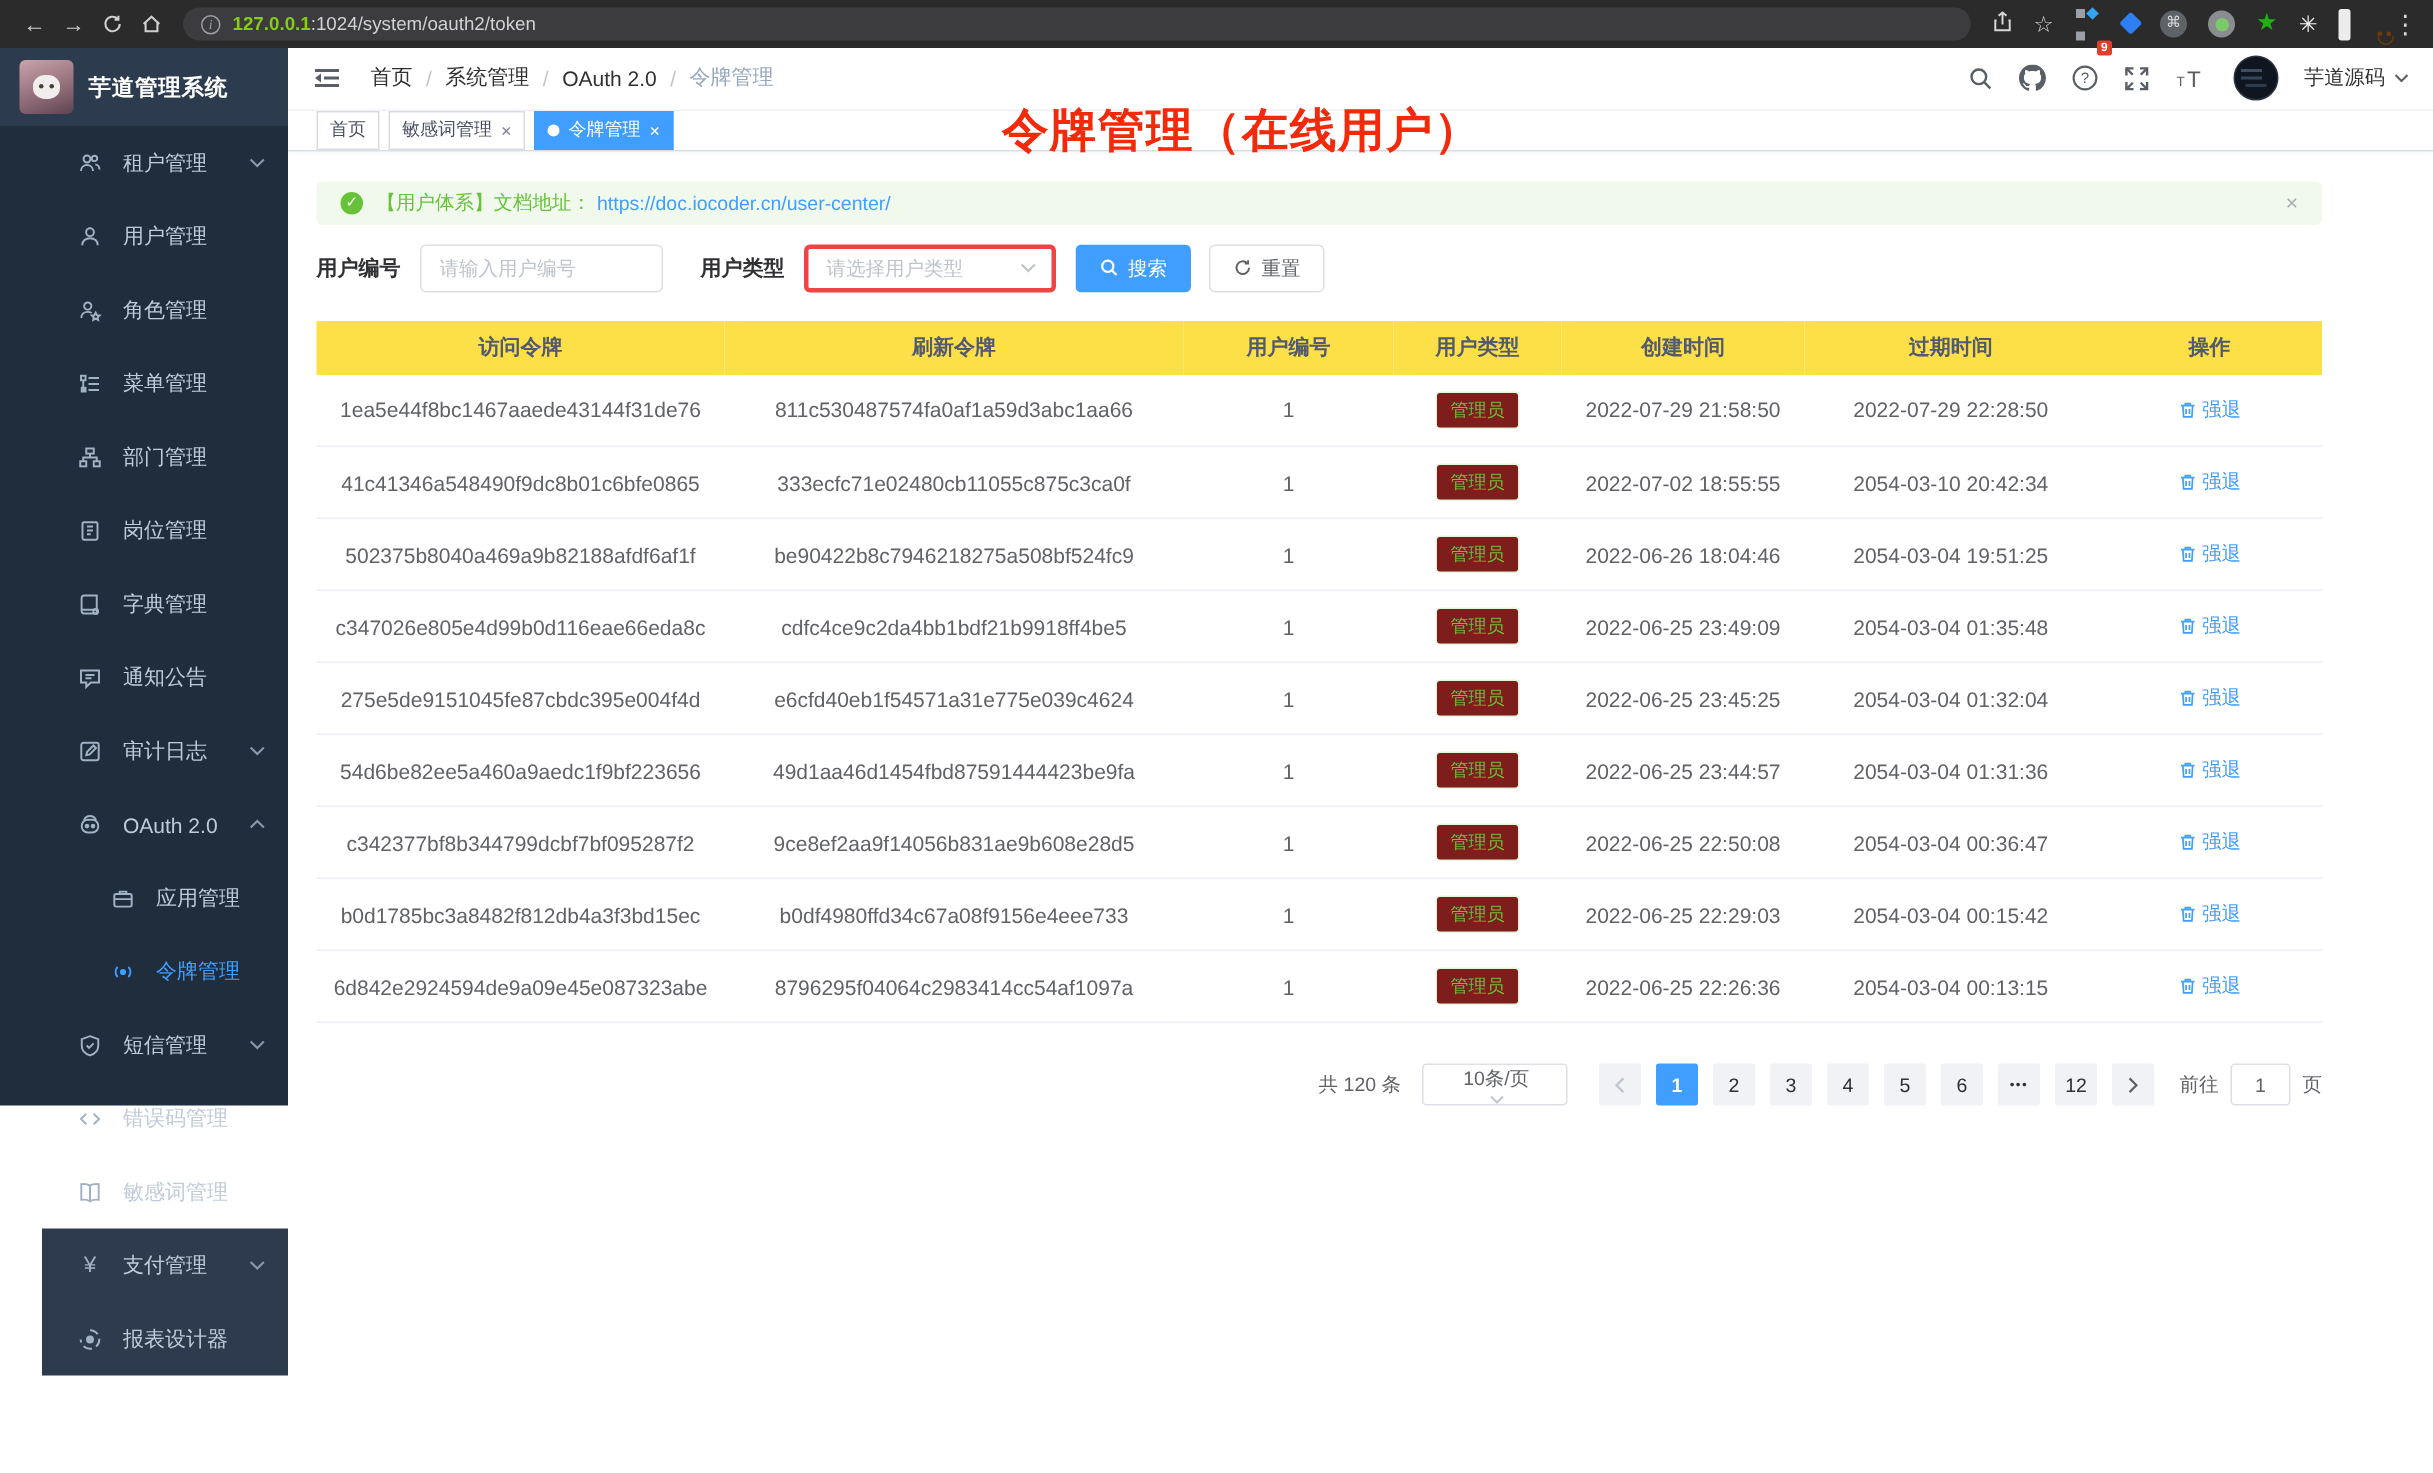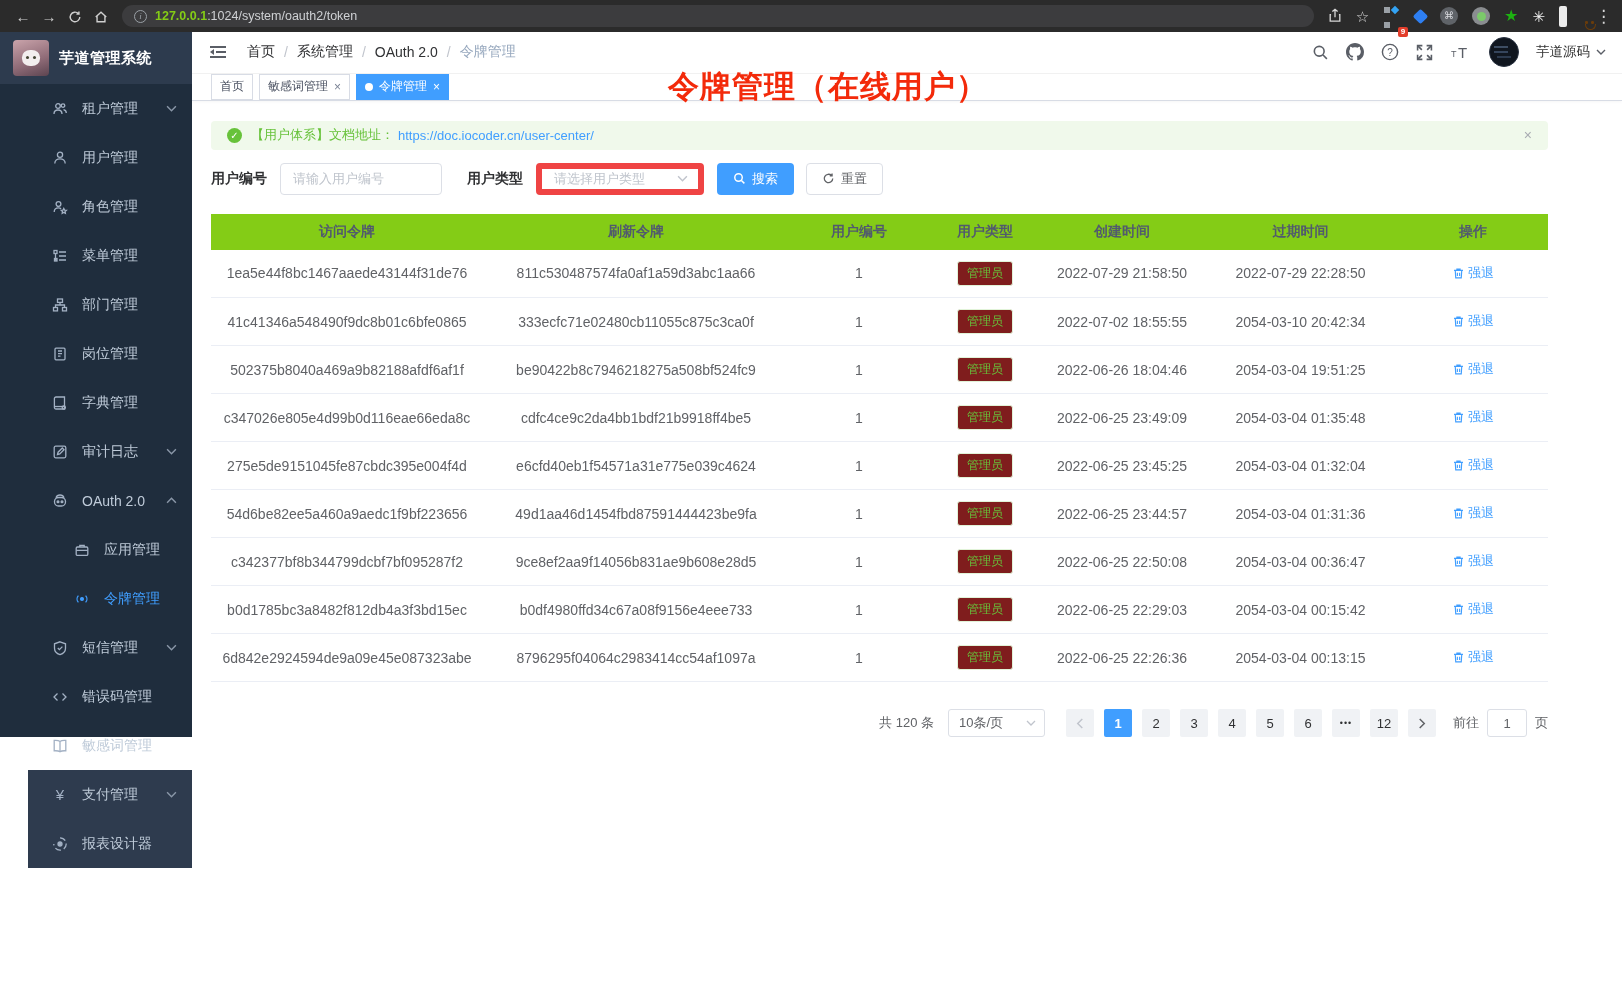--- a/index.html
+++ b/index.html
@@ -77,37 +77,37 @@
   .content { padding:20px 74px 0 19px; }
   .alert { height:29px; background:#f0f9eb; border-radius:4px; display:flex; align-items:center; padding:0 16px; font-size:13px; color:#67c23a; }
   .alert .chk { width:15px; height:15px; border-radius:50%; background:#67c23a; color:#fff; font-size:10px; display:flex; align-items:center; justify-content:center; margin-right:9px; flex-shrink:0; }
   .alert a { color:#409eff; text-decoration:none; margin-left:4px; }
   .alert .close { margin-left:auto; color:#a8abb2; font-size:14px; cursor:pointer; }
 
   .filters { margin-top:13px; display:flex; align-items:center; }
   .f-label { font-size:14px; font-weight:700; color:#303133; margin-right:13px; }
   .f-input { width:162px; height:32px; border:1px solid #dcdfe6; border-radius:4px; padding:0 12px; font-size:13px; color:#606266; outline:none; font-family:inherit; }
   .f-input::placeholder { color:#bfc4cc; }
-  .f-sel { width:168px; height:32px; border:6px solid #ef4444; border-radius:4px; padding:0 10px 0 12px; font-size:13px; color:#bfc4cc; display:flex; align-items:center; justify-content:space-between; cursor:pointer; }
+  .f-sel { width:168px; height:32px; border:3px solid #ef4444; border-radius:4px; padding:0 10px 0 12px; font-size:13px; color:#bfc4cc; display:flex; align-items:center; justify-content:space-between; cursor:pointer; }
   .f-sel .chev { color:#c0c4cc; display:flex; }
   .gap24 { width:25px; } .gap13 { width:13px; } .gap12 { width:12px; }
   .btn { height:32px; border-radius:4px; font-size:13px; display:flex; align-items:center; gap:6px; padding:0 15px; cursor:pointer; border:1px solid transparent; }
   .btn-primary { background:#409eff; color:#fff; }
   .btn-plain { background:#fff; border-color:#dcdfe6; color:#606266; }
 
   table.grid { margin-top:19px; width:1337px; border-collapse:collapse; table-layout:fixed; }
-  .grid th { height:36px; background:#84cc16; font-size:14px; color:#515a6e; font-weight:700; text-align:center; }
+  .grid th { height:36px; background:#fde047; font-size:14px; color:#515a6e; font-weight:700; text-align:center; }
   .grid td { height:48px; border-bottom:1px solid #ebeef5; font-size:14px; color:#606266; text-align:center; }
   .grid tr td:first-child, .grid tr th:first-child { border-top:none; }
   .tag-success { display:inline-block; padding:3px 9px; background:#7f1d1d; border:1px solid #e1f3d8; border-radius:3px; color:#67c23a; font-size:12px; }
   .link-danger { color:#409eff; font-size:13px; cursor:pointer; display:inline-flex; align-items:center; gap:3px; text-decoration:none; }
 
   .pager { margin-top:27px; width:1337px; display:flex; align-items:center; justify-content:flex-end; font-size:13px; color:#606266; }
   .pg-total { margin-right:14px; }
-  .pg-size { width:97px; height:28px; border:1px solid #dcdfe6; border-radius:3px; display:flex; align-items:center; justify-content:space-between; padding:0 8px 0 10px; color:#606266; cursor:pointer; margin-right:16px; }
+  .pg-size { width:97px; height:28px; border:1px solid #dcdfe6; border-radius:3px; display:flex; align-items:center; justify-content:space-between; padding:0 8px 0 10px; color:#606266; cursor:pointer; margin-right:16px;flex-direction:column; }
   .pg-size .chev { color:#c0c4cc; display:flex; }
   .pg-btn { min-width:28px; height:28px; background:#f0f2f5; border-radius:2px; margin:0 5px; display:flex; align-items:center; justify-content:center; font-size:13px; color:#303133; cursor:pointer; padding:0 4px; }
   .pg-btn.active { background:#409eff; color:#fff; font-weight:700; }
   .pg-btn.disabled { color:#c0c4cc; cursor:default; }
   .pg-goto { margin-left:12px; display:flex; align-items:center; gap:8px; }
   .pg-input { width:40px; height:28px; border:1px solid #dcdfe6; border-radius:3px; text-align:center; font-size:13px; color:#606266; outline:none; font-family:inherit; }
 </style>
 </head>
 <body>
 
@@ -235,20 +235,29 @@
                 <path d="M4 2h8.5v12H4a1.6 1.6 0 0 1-1.6-1.6V3.6A1.6 1.6 0 0 1 4 2z"></path>
                 <path d="M2.4 11.5h10"></path>
                 <circle cx="11.8" cy="12.6" r="1.6"></circle>
               </svg>
             </span>
             <span class="mi-label">字典管理</span>
           </div>
           <div class="menu-item">
             <span class="mi-icon">
               <svg width="16" height="16" viewBox="0 0 16 16" fill="none" stroke="currentColor" stroke-width="1.3">
+                <path d="M2 3h12v8H8.5L5.5 14v-3H2z"></path>
+                <path d="M5 6h6M5 8.2h4"></path>
+              </svg>
+            </span>
+            <span class="mi-label">通知公告</span>
+          </div>
+          <div class="menu-item">
+            <span class="mi-icon">
+              <svg width="16" height="16" viewBox="0 0 16 16" fill="none" stroke="currentColor" stroke-width="1.3">
                 <rect x="2.2" y="2.2" width="11.6" height="11.6" rx="1.5"></rect>
                 <path d="M5.5 10.5l.6-2.3 4.2-4.2 1.7 1.7-4.2 4.2z"></path>
               </svg>
             </span>
             <span class="mi-label">审计日志</span>
             <span class="chev">
               <svg width="11" height="7" viewBox="0 0 10 6" fill="none" stroke="currentColor" stroke-width="1.3" style="transform:none">
                 <path d="M1 1l4 4 4-4"></path>
               </svg>
             </span>

